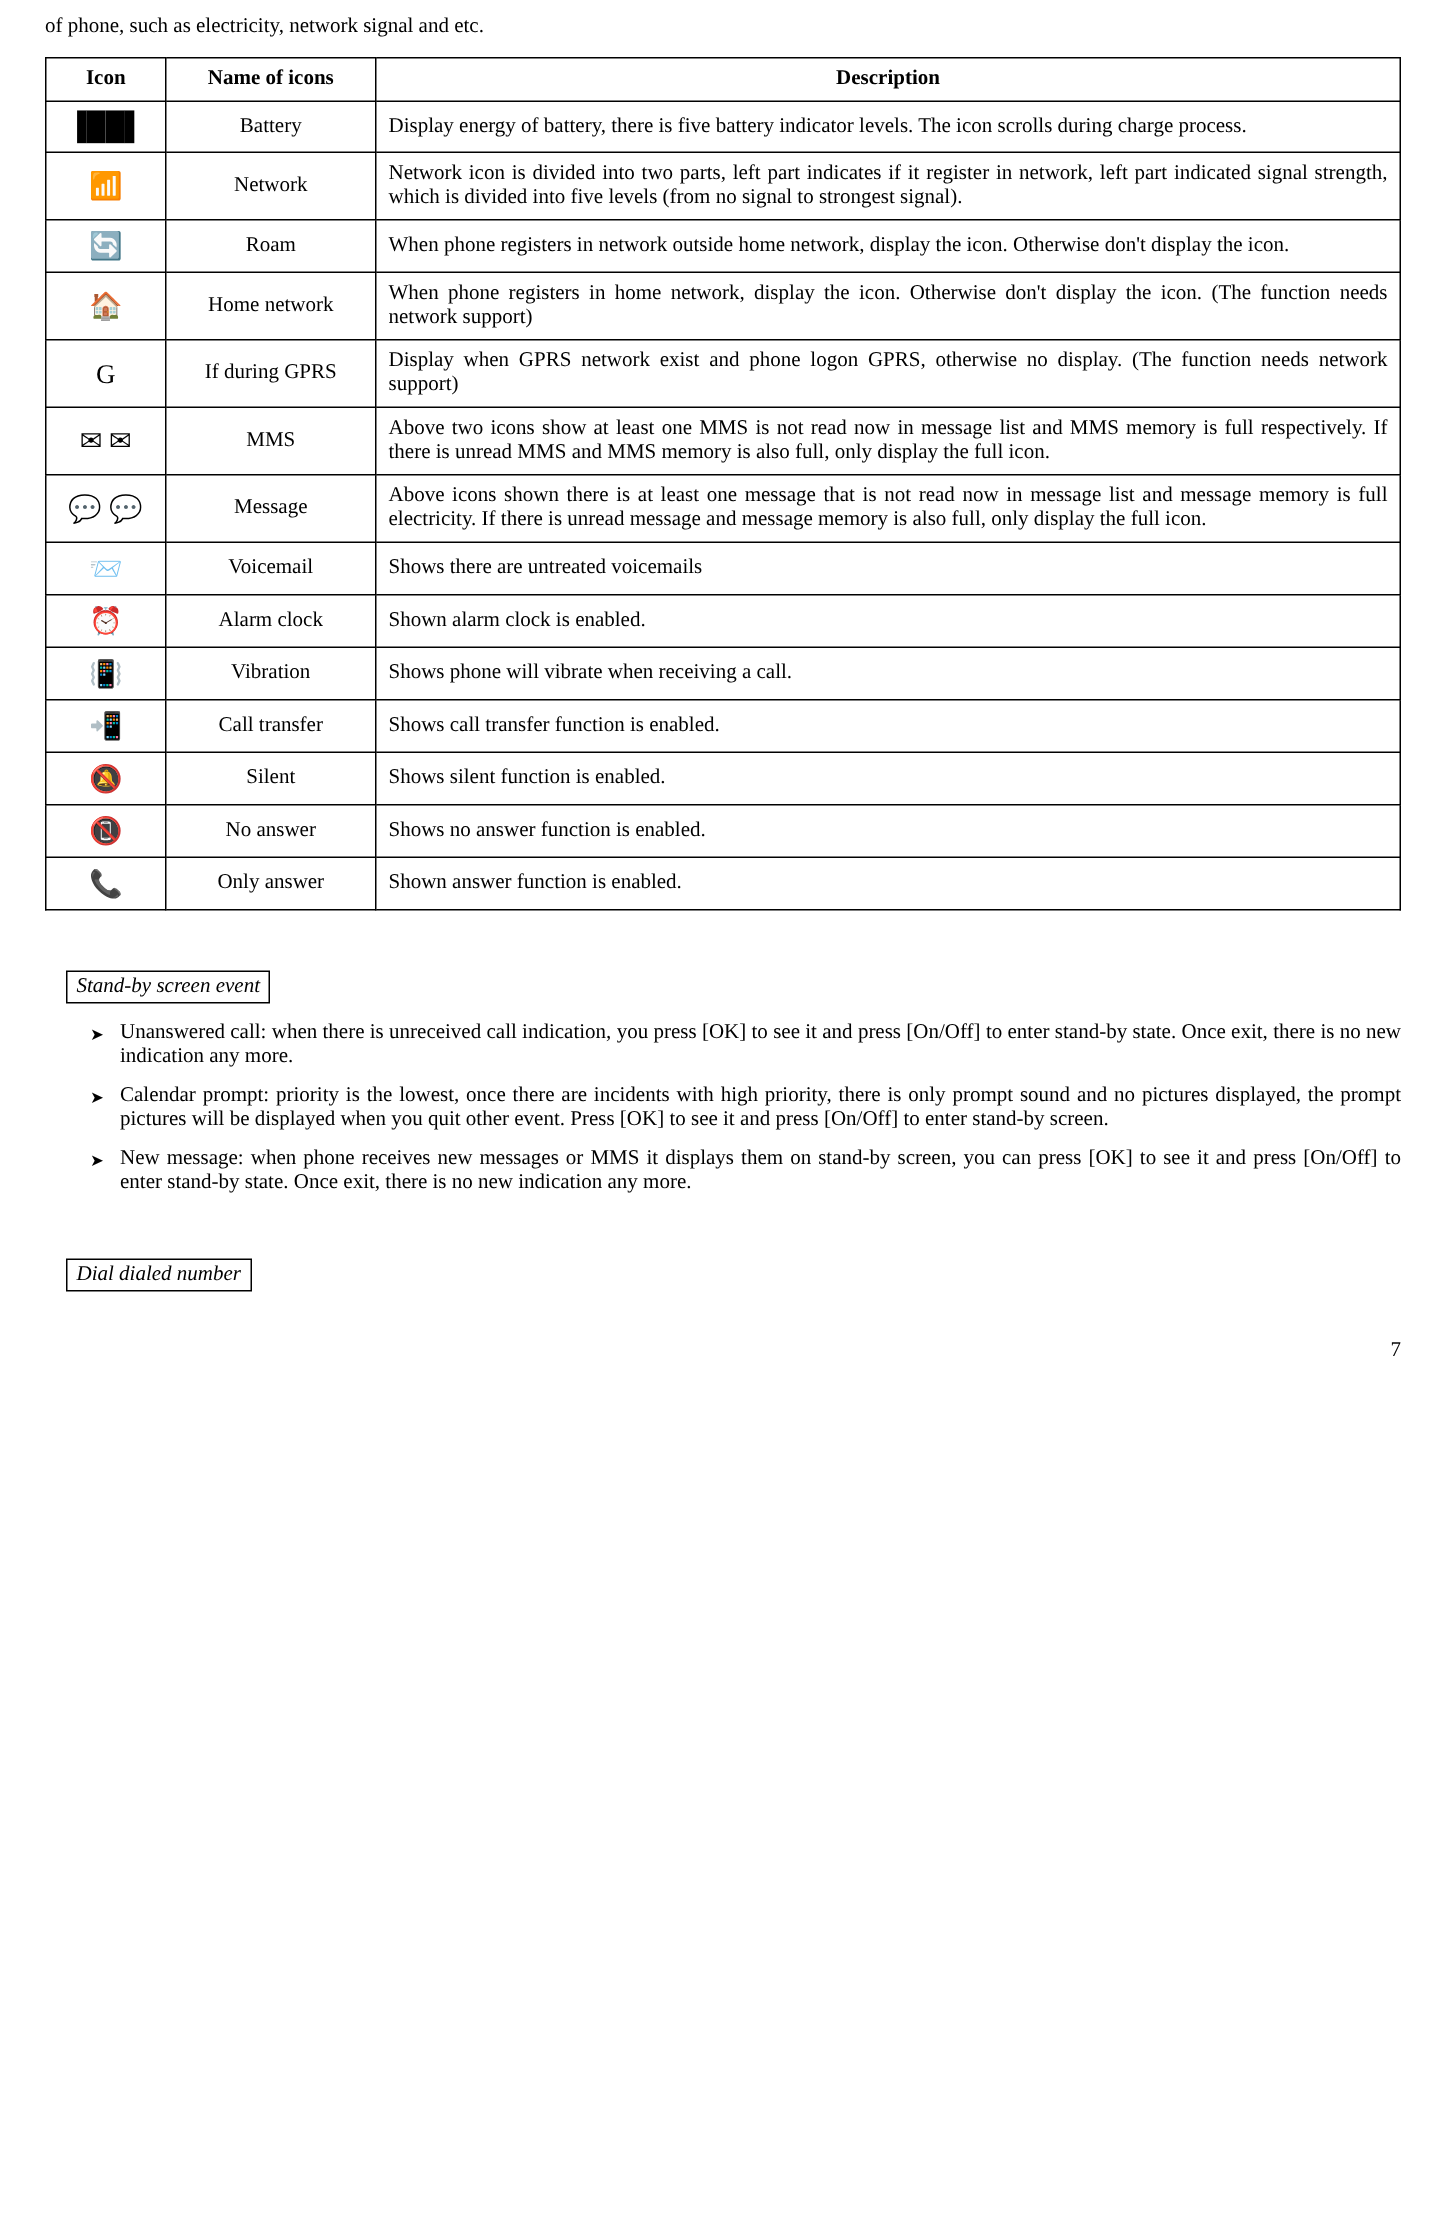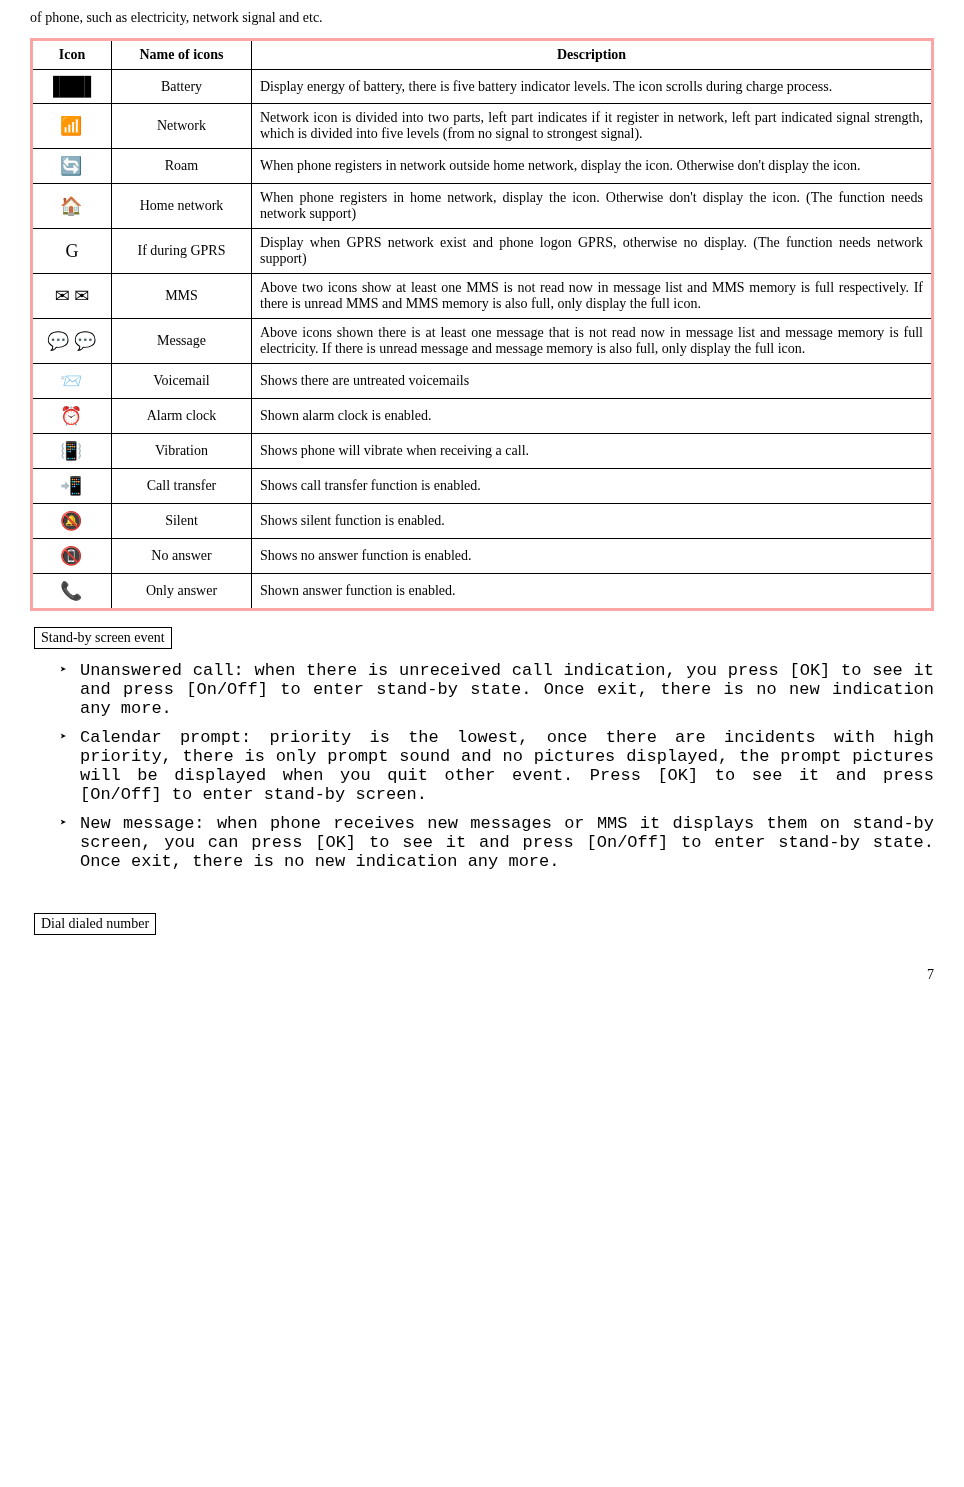--- a/index.html
+++ b/index.html
@@ -13,21 +13,22 @@
       margin: 0 auto;
     }
     .intro-text {
       margin-bottom: 12px;
       font-size: 14px;
       font-family: Liberation Serif, serif;
     }
     table {
       width: 100%;
       border-collapse: collapse;
-      border: 3px solid #fca5a5;
+      border: 1px solid #fca5a5;
+      margin-bottom: 24px;
     }
     th, td {
       border: 1px solid #000;
       padding: 6px 8px;
       vertical-align: middle;
     }
     th {
       text-align: center;
       font-weight: bold;
       font-size: 14px;
@@ -42,36 +43,36 @@
       text-align: center;
       width: 140px;
     }
     td.desc-cell {
       text-align: justify;
     }
     .section-heading {
       display: inline-block;
       border: 1px solid #000;
       padding: 2px 6px;
-      margin: 16px 0 12px 4px;
+      margin: 16px 0 12px 14px;
       font-size: 14px;
       font-weight: normal;
+      font-style: italic;
     }
     .bullet-list {
       list-style: none;
       padding-left: 0;
       margin-left: 30px;
     }
     .bullet-list li {
       margin-bottom: 10px;
       padding-left: 20px;
       position: relative;
       text-align: justify;
-      font-size: 17px;
-      font-family: Liberation Mono, monospace;
+      font-size: 14px;
     }
     .bullet-list li::before {
       content: "➤";
       position: absolute;
       left: 0;
       font-size: 11px;
       top: 2px;
     }
     .page-num {
       text-align: right;

